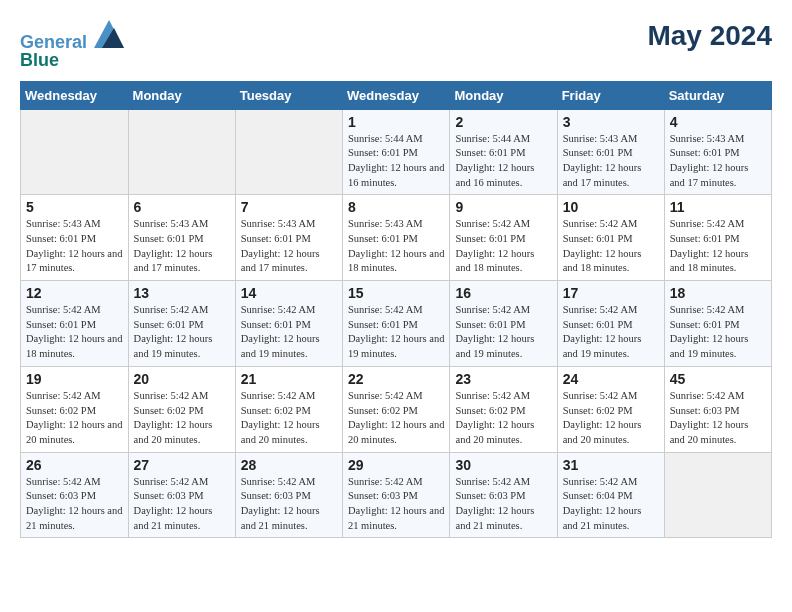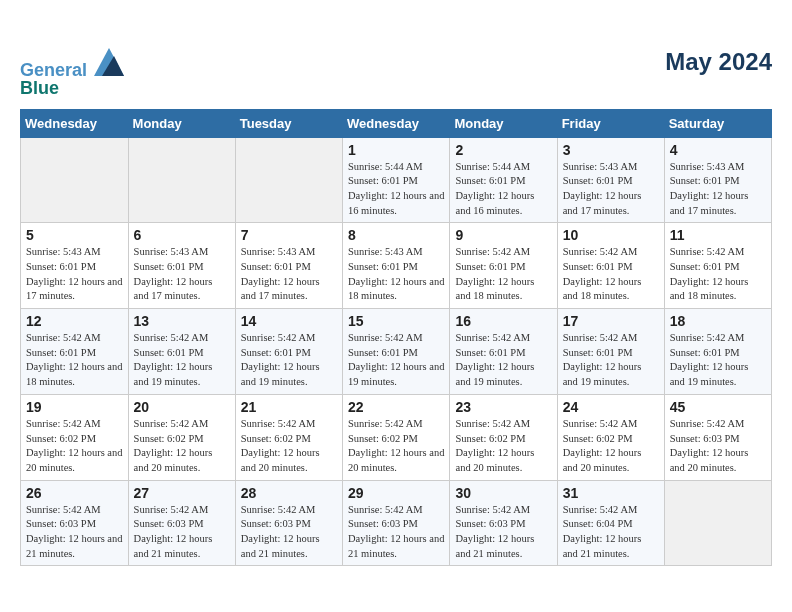--- a/index.html
+++ b/index.html
@@ -8,21 +8,20 @@
       background: #fff;
       width: 792px;
       min-height: 612px;
       padding: 20px;
     }
     .header {
       display: flex;
       justify-content: space-between;
       align-items: flex-start;
       margin-bottom: 10px;
-      margin-top: 28px;
     }
     .logo {
       display: flex;
       align-items: center;
     }
     .logo-text {
       font-size: 18px;
       font-weight: bold;
       color: #1a3a5c;
       line-height: 1.2;
@@ -32,21 +31,21 @@
     }
     .logo-icon {
       width: 30px;
       height: 28px;
       margin-left: 2px;
     }
     .title-block {
       text-align: right;
     }
     .month-title {
-      font-size: 24px;
+      font-size: 28px;
       color: #1a3a5c;
       font-weight: bold;
     }
     .location-title {
       font-size: 16px;
       color: #333;
       margin-top: 2px;
     }
     .calendar {
       width: 100%;

